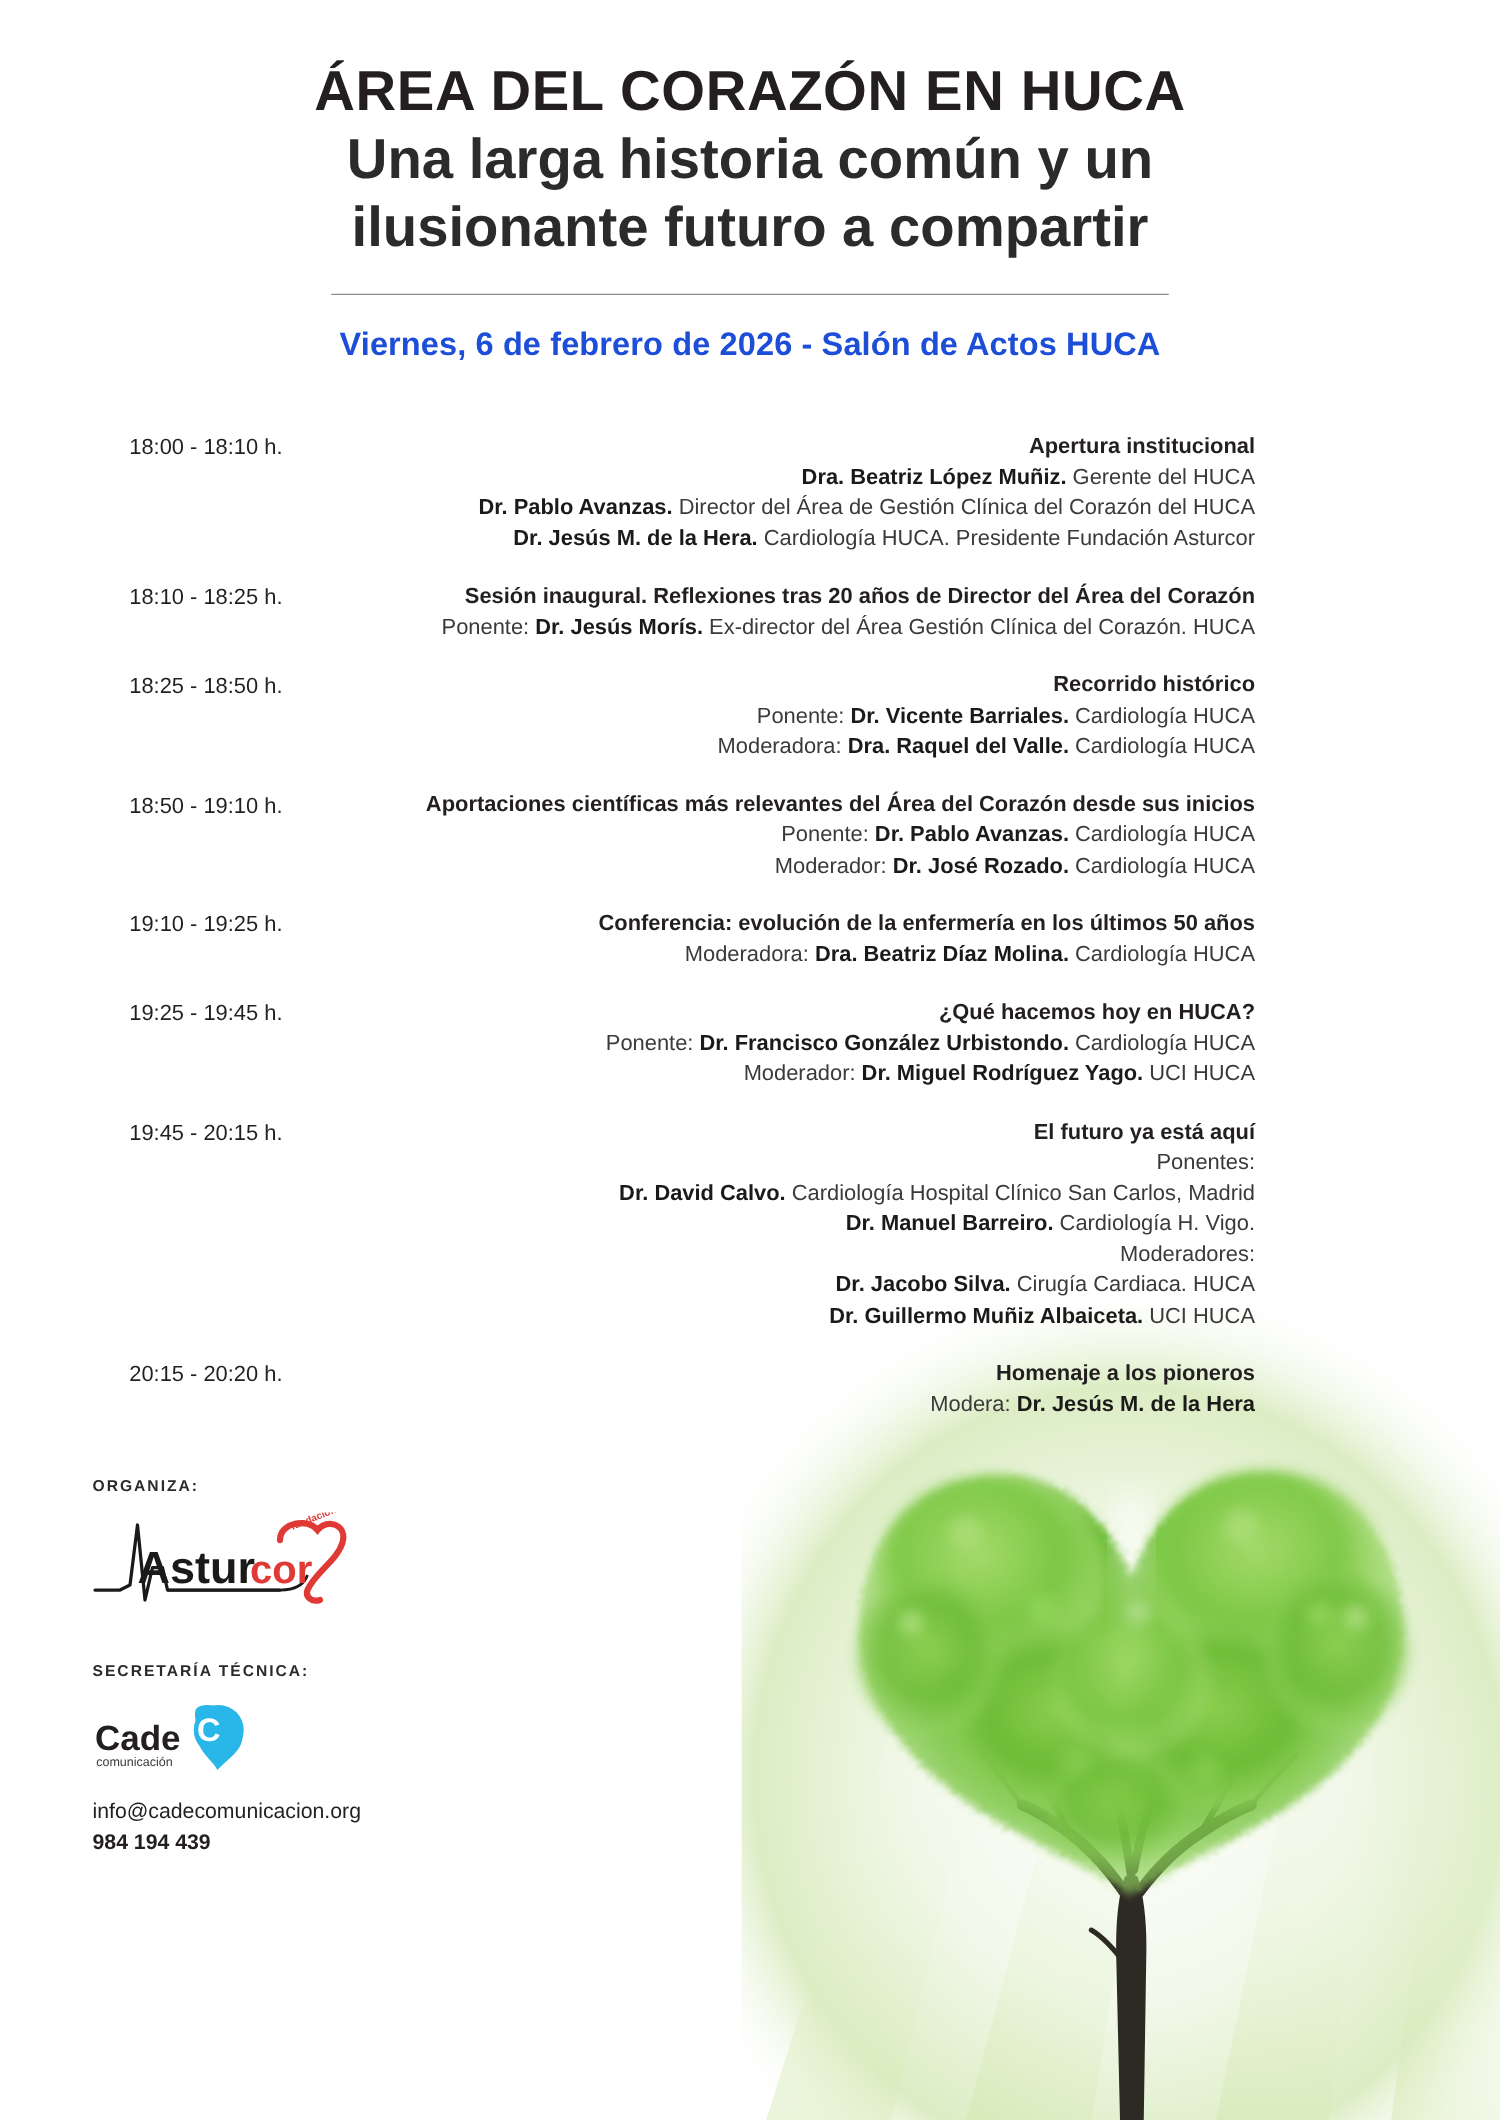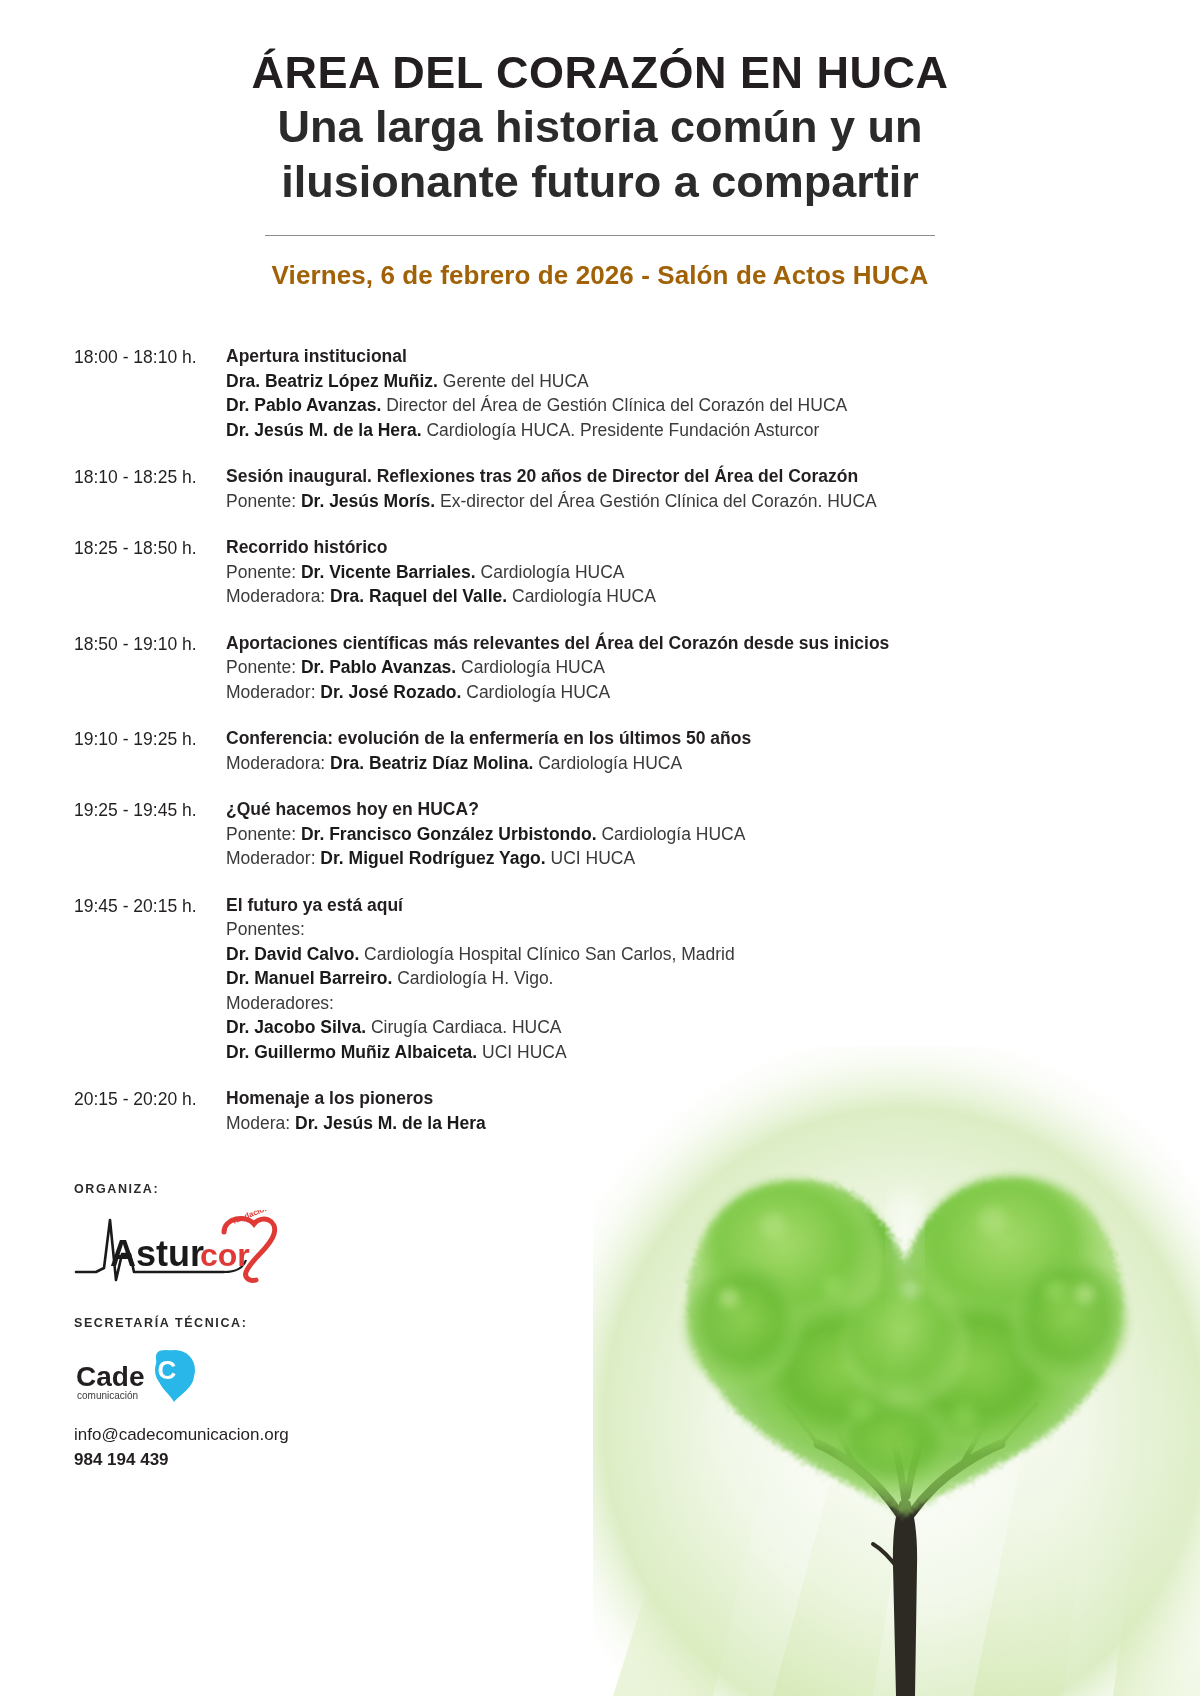--- a/index.html
+++ b/index.html
@@ -59,30 +59,31 @@
   .rule {
     width: 670px;
     height: 1px;
     background: #8c8c8c;
     margin: 26px auto 0 auto;
   }
   .datebar {
     margin-top: 24px;
     font-size: 26px;
     font-weight: 700;
-    color: #a16207;
+    color: #1d4ed8;
     letter-spacing: 0.1px;
   }
 
   
   .programme {
     position: absolute;
     left: 74px;
     top: 344px;
     width: 930px;
+    text-align: right;
   }
   .slot {
     display: flex;
     align-items: flex-start;
     margin-bottom: 22px;
   }
   .slot-time {
     flex: 0 0 152px;
     font-size: 17.5px;
     line-height: 24.5px;
@@ -122,21 +123,21 @@
   }
 
   .asturcor {
     position: relative;
     width: 205px;
     height: 78px;
     margin-top: 14px;
   }
   .asturcor svg { display:block; width:100%; height:100%; }
 
-  .secretaria { margin-top: 28px; }
+  .secretaria { margin-top: 42px; }
 
   .cade {
     position: relative;
     width: 150px;
     height: 62px;
     margin-top: 16px;
   }
   .cade svg { display:block; width:100%; height:100%; }
 
   .contact {

